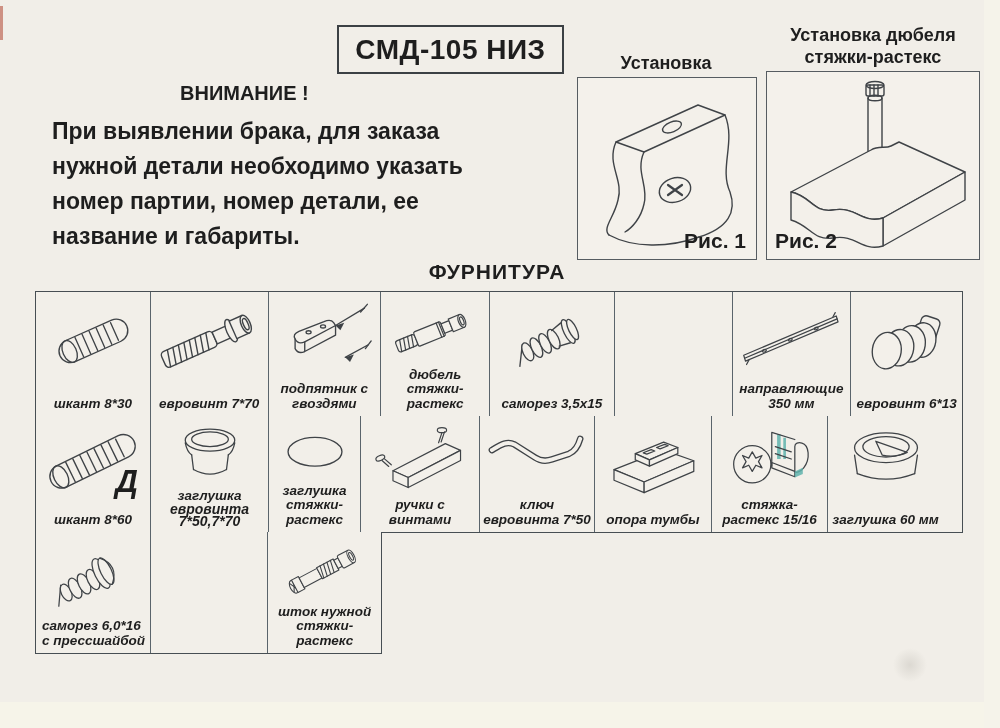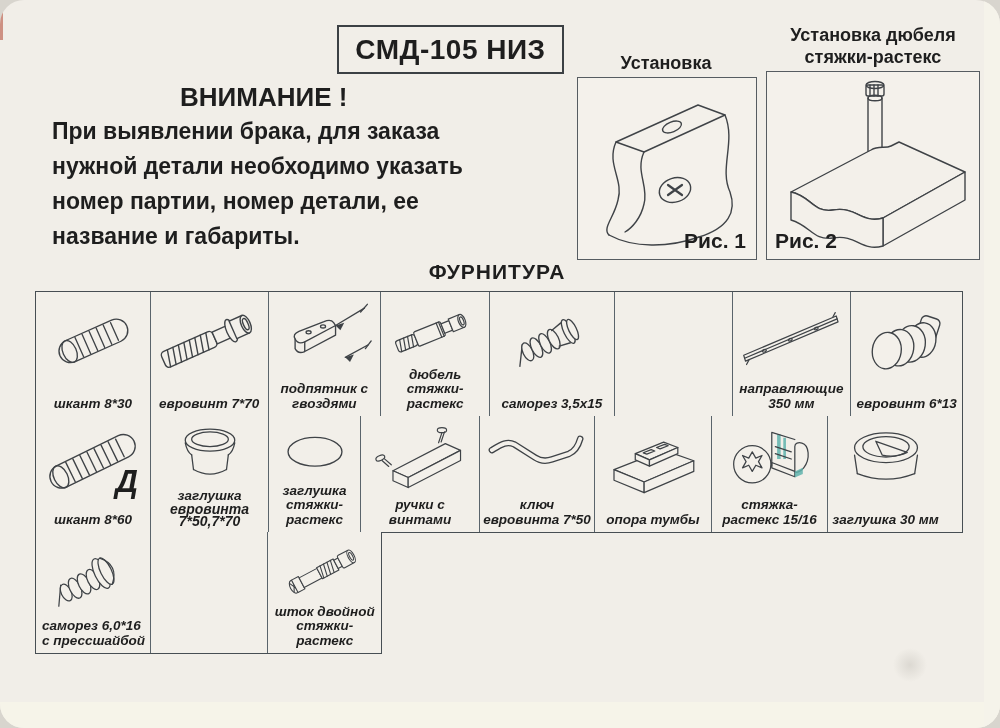--- a/index.html
+++ b/index.html
@@ -5,27 +5,27 @@
   html,body{margin:0;padding:0;}
   body{font-family:"Liberation Sans", sans-serif; background:#d8d5ce;}
   #page{position:relative; width:1000px; height:728px; background:#f1eee8; overflow:hidden;}
   
   .edge-bottom{position:absolute; left:0; bottom:0; width:1000px; height:26px; background:#f6f4e9;}
   .edge-right{position:absolute; right:0; top:0; width:16px; height:728px; background:#f5f3ea;}
   .red-streak{position:absolute; left:0; top:6px; width:3px; height:34px; background:#b0452f; opacity:.55;}
   .smudge{position:absolute; left:893px; top:648px; width:34px; height:34px;
           background:radial-gradient(closest-side, rgba(110,105,95,.16), rgba(110,105,95,0)); border-radius:50%;}
 
-  .ink{color:#1e1e1e;border-radius:24px;}
+  .ink{color:#1e1e1e;}
   
   .title-box{position:absolute; left:337px; top:25px; width:223px; height:45px;
              border:2px solid #3c4044; display:flex; align-items:center; justify-content:center;
              font-size:28px; font-weight:bold; letter-spacing:.5px;}
   
-  .warn-head{position:absolute; left:180px; top:82px; font-size:26px; font-weight:bold;}
+  .warn-head{position:absolute; left:180px; top:82px; font-size:20px; font-weight:bold;}
   .warn-text{position:absolute; left:52px; top:114px; width:540px; font-size:23px; font-weight:bold; line-height:35px;}
   
   .fig-head{position:absolute; text-align:center; font-size:18px; font-weight:bold; line-height:22px;}
   #fig1-head{left:578px; top:28px; width:176px;margin-top:24px;}
   #fig2-head{left:768px; top:24px; width:210px;}
   .fig-box{position:absolute; border:1.5px solid #565c61; background:#f4f1eb;}
   #fig1-box{left:577px; top:77px; width:178px; height:181px;}
   #fig2-box{left:766px; top:71px; width:212px; height:187px;}
   .fig-box svg{position:absolute; left:0; top:0;}
   .fig-cap{position:absolute; font-size:21px; font-weight:bold;}
@@ -308,21 +308,21 @@
     </div>
 
     <div class="cell" style="width:115px">
       <svg width="106" height="74" viewBox="0 0 112 80">
         <ellipse class="ln fl" cx="56" cy="30" rx="34" ry="16"></ellipse>
         <ellipse class="ln" cx="56" cy="29" rx="25" ry="11"></ellipse>
         <path class="ln" d="M22,38 L25,58 M90,38 L87,58"></path>
         <path class="ln" d="M25,58 Q56,70 87,58"></path>
         <path class="ln" d="M45,23 L79,35 M79,35 Q66,41 52,38 L45,23"></path>
       </svg>
-      <div class="cell-label">заглушка 30 мм</div>
+      <div class="cell-label">заглушка 60 мм</div>
     </div>
   </div>
 
   <div class="trow" id="row3">
 
     <div class="cell" style="width:115px">
       <svg width="106" height="84" viewBox="0 0 112 92">
         <g transform="rotate(-26 56 46)">
           <path class="ln" d="M8,58 L20,38"></path>
           <ellipse class="ln fl" cx="22" cy="48" rx="5.5" ry="10"></ellipse>
@@ -349,17 +349,17 @@
           <rect class="ln fl" x="14" y="35" width="10" height="18"></rect>
           <rect class="ln fl" x="24" y="37" width="26" height="14"></rect>
           <rect class="ln fl" x="50" y="36" width="24" height="16"></rect>
           <path class="ln" d="M55,36 L52,52 M60,36 L57,52 M65,36 L62,52 M70,36 L67,52"></path>
           <rect class="ln fl" x="74" y="38" width="6" height="12"></rect>
           <rect class="ln fl" x="80" y="35" width="16" height="18" rx="2"></rect>
           <ellipse class="ln fl" cx="96" cy="44" rx="4" ry="9"></ellipse>
           <ellipse class="ln" cx="96" cy="44" rx="2" ry="5.5"></ellipse>
         </g>
       </svg>
-      <div class="cell-label">шток двойной стяжки-растекс</div>
+      <div class="cell-label">шток нужной стяжки-растекс</div>
     </div>
   </div>
 
 </div>
 
 </body></html>

